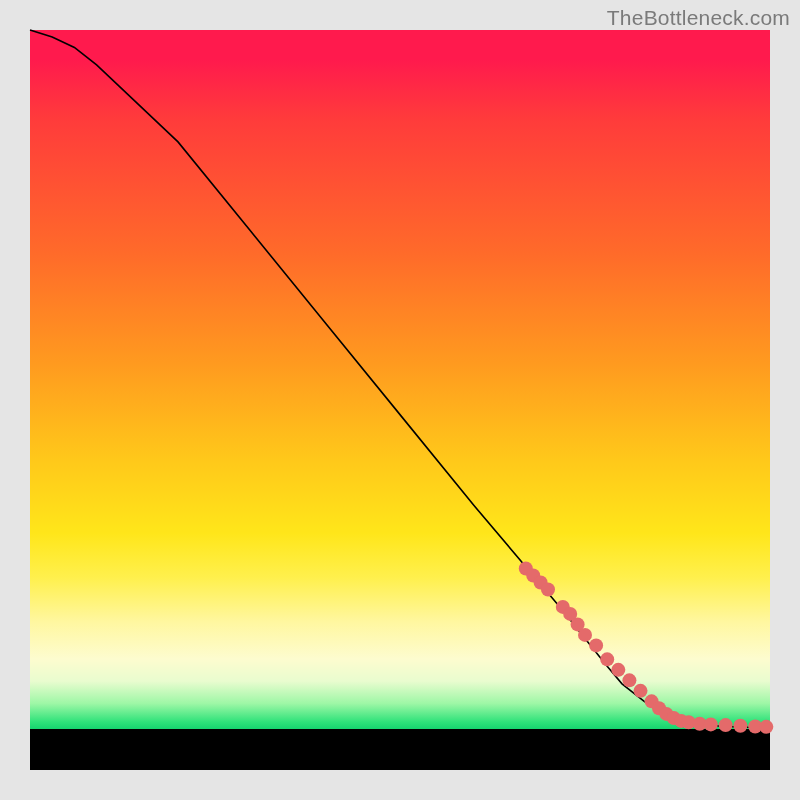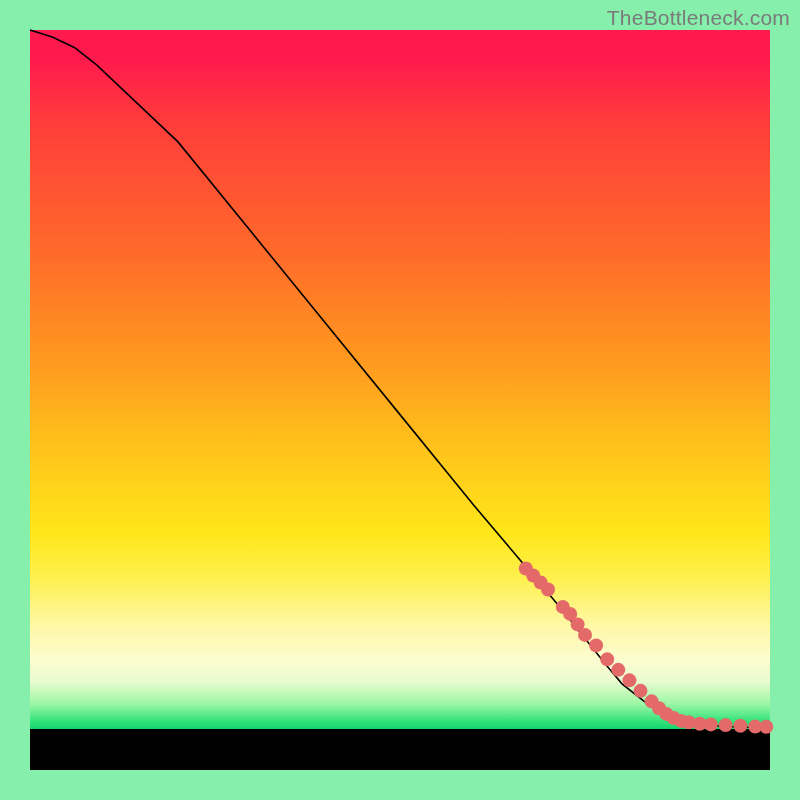--- a/index.html
+++ b/index.html
@@ -8,21 +8,21 @@
     width: 800px;
     height: 800px;
     background: #000;
     font-family: Arial, Helvetica, sans-serif;
     overflow: hidden;
   }
   .stage {
     position: relative;
     width: 800px;
     height: 800px;
-    background: #86efac;
+    background: #e5e5e5;
   }
   .plot-area {
     position: absolute;
     left: 30px;
     top: 30px;
     width: 740px;
     height: 740px;
     
     background:
       linear-gradient(to bottom,

